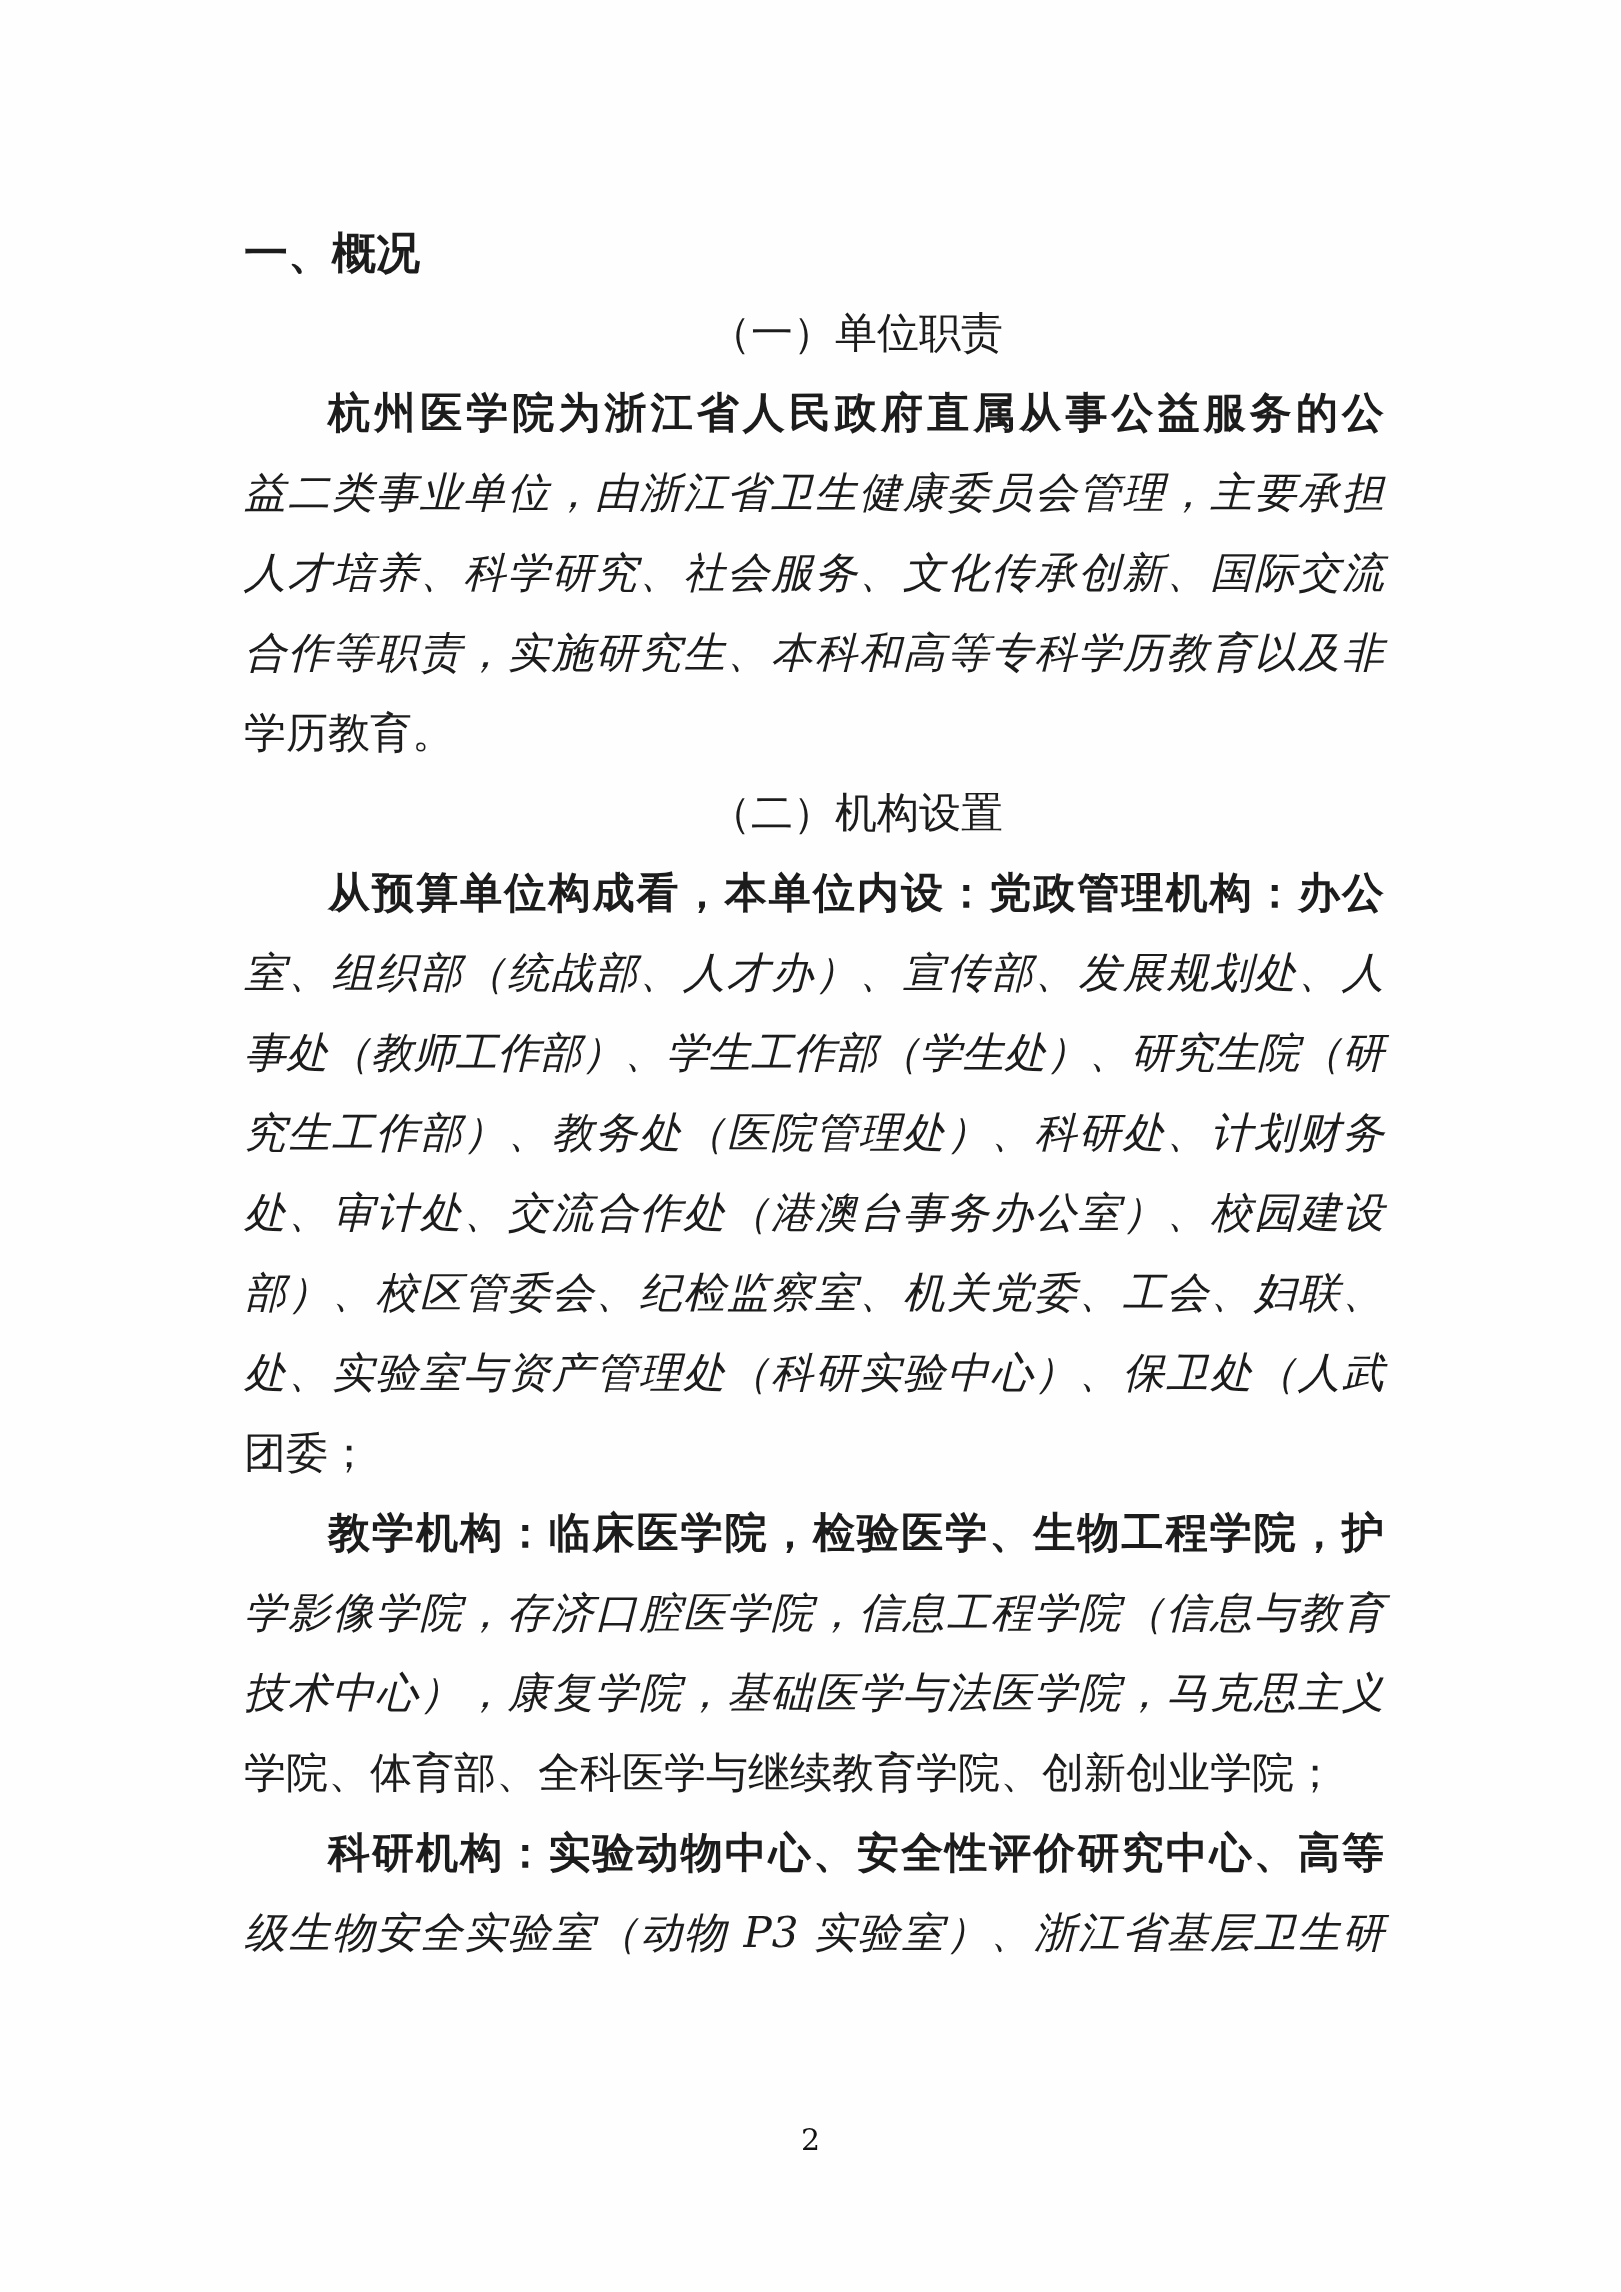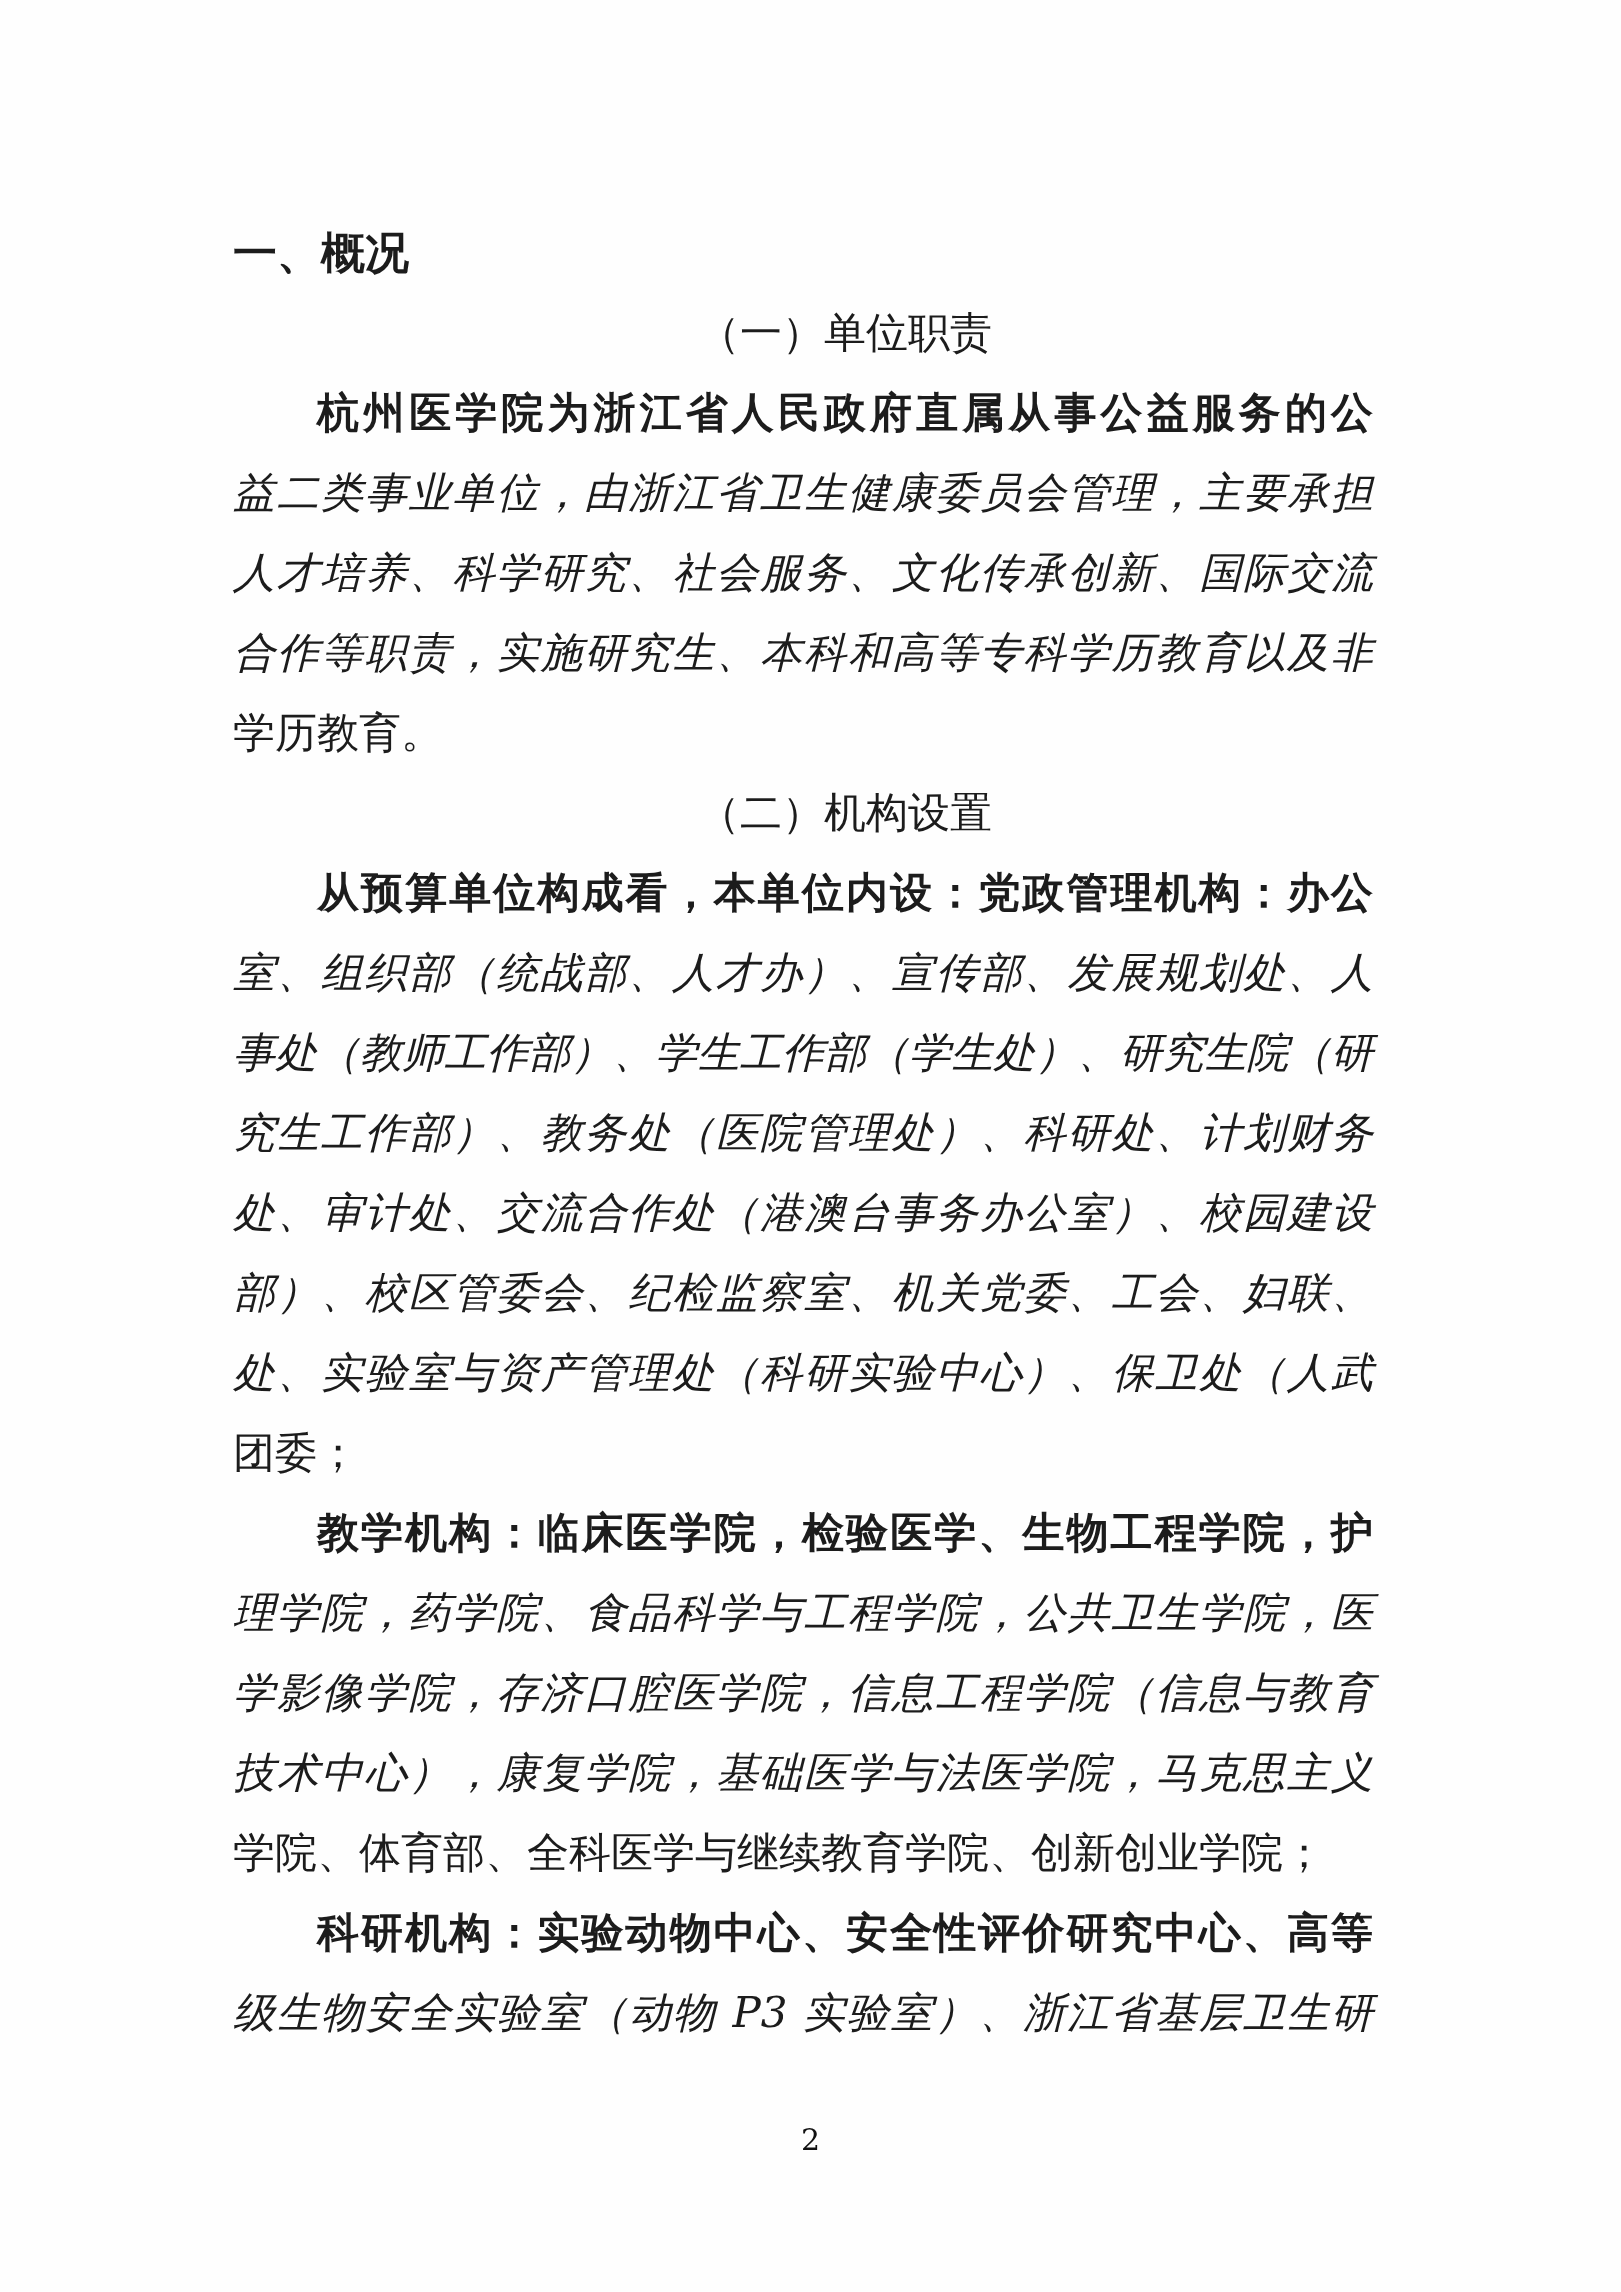--- a/index.html
+++ b/index.html
@@ -12,21 +12,21 @@
     width: 1621px;
     height: 2293px;
     margin: 0 auto;
     background: #fefefe;
     color: #1c1c1c;
     overflow: hidden;
     font-family: "DejaVu Serif", "Liberation Serif", serif;
   }
   .text-block {
     position: absolute;
-    left: 233px;
+    left: 244px;
     top: 213px;
     width: 1140px;
   }
   .row {
     height: 80px;
     line-height: 80px;
     font-size: 42px;
     white-space: normal;
     letter-spacing: 0;
   }
@@ -89,21 +89,20 @@
       <div class="row v-sub">（二）机构设置</div>
       <div class="row v-first">从预算单位构成看，本单位内设：党政管理机构：办公</div>
       <div class="row v-full">室、组织部（统战部、人才办）、宣传部、发展规划处、人</div>
       <div class="row v-full">事处（教师工作部）、学生工作部（学生处）、研究生院（研</div>
       <div class="row v-full">究生工作部）、教务处（医院管理处）、科研处、计划财务</div>
       <div class="row v-full">处、审计处、交流合作处（港澳台事务办公室）、校园建设</div>
       <div class="row v-full">部）、校区管委会、纪检监察室、机关党委、工会、妇联、</div>
       <div class="row v-full">处、实验室与资产管理处（科研实验中心）、保卫处（人武</div>
       <div class="row v-last">团委；</div>
       <div class="row v-first">教学机构：临床医学院，检验医学、生物工程学院，护</div>
-      <div class="row v-full">理学院，药学院、食品科学与工程学院，公共卫生学院，医</div>
       <div class="row v-full">学影像学院，存济口腔医学院，信息工程学院（信息与教育</div>
       <div class="row v-full">技术中心），康复学院，基础医学与法医学院，马克思主义</div>
       <div class="row v-last">学院、体育部、全科医学与继续教育学院、创新创业学院；</div>
       <div class="row v-first">科研机构：实验动物中心、安全性评价研究中心、高等</div>
       <div class="row v-full">级生物安全实验室（动物 P3 实验室）、浙江省基层卫生研</div>
     </div>
   <div class="page-number">2</div>
 </div>
 
 

